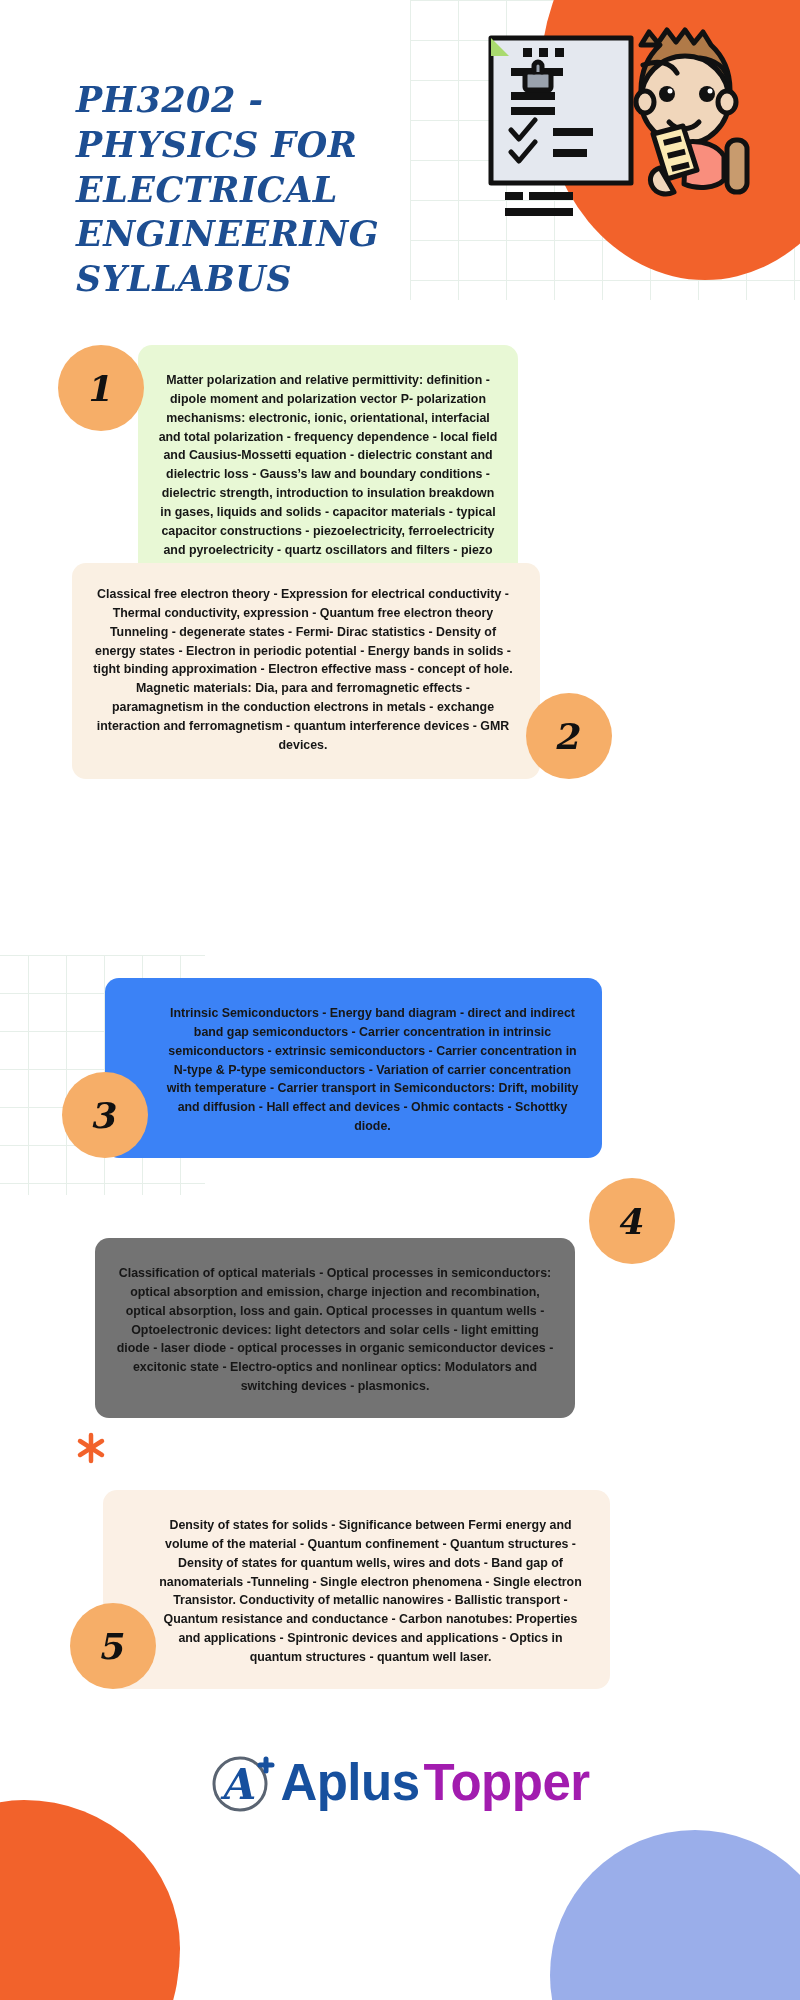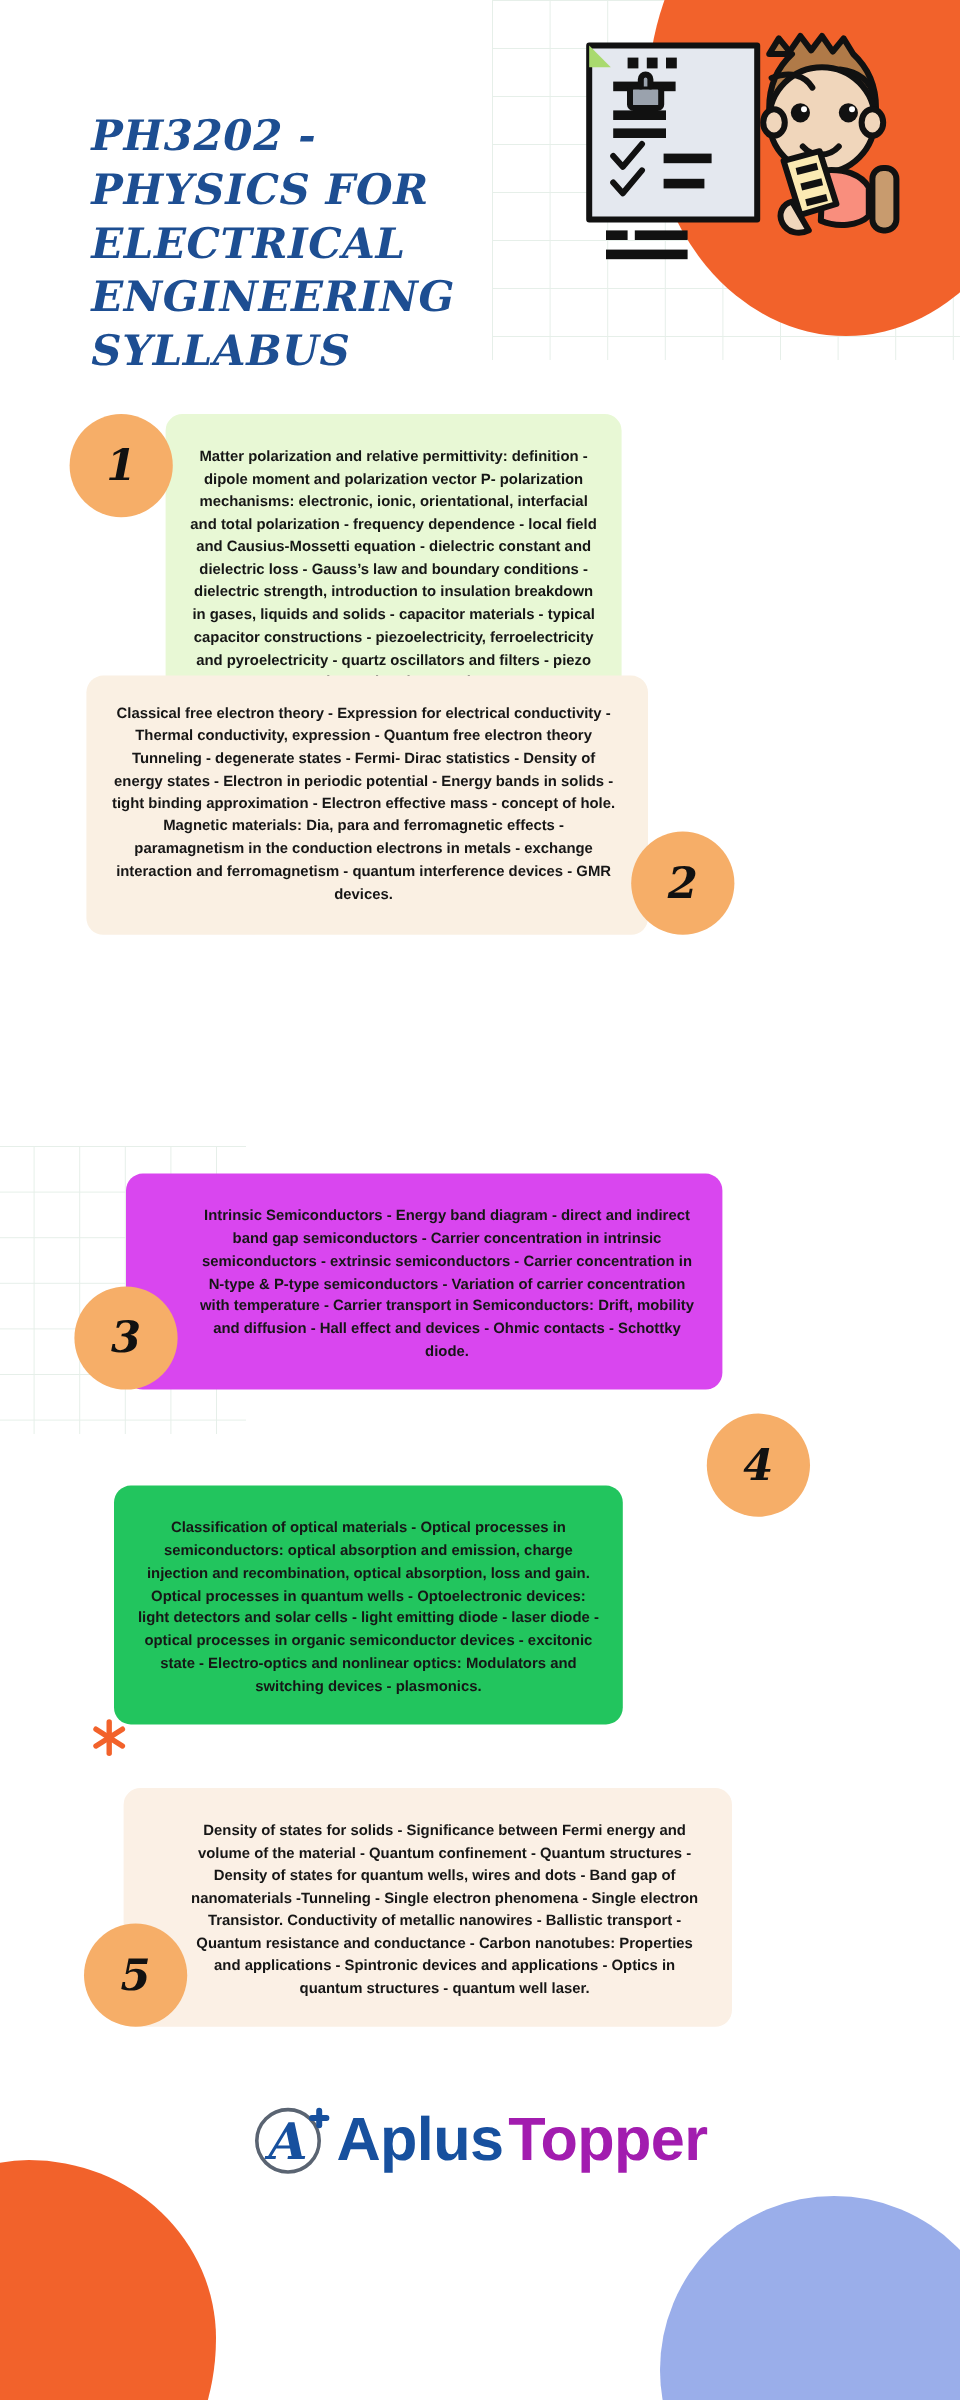--- a/index.html
+++ b/index.html
@@ -70,21 +70,21 @@
   .illus {
     position: absolute;
     left: 455px; top: 10px;
     width: 330px; height: 215px;
     z-index: 4;
   }
 
   
   .title {
     position: absolute;
-    left: 76px; top: 92px;
+    left: 76px; top: 78px;
     width: 380px;
     z-index: 5;
     color: #1d4e92;
     font-family: "DejaVu Serif", "Liberation Serif", serif;
     font-weight: 700;
     font-style: italic;
     font-size: 35px;
     line-height: 1.28;
     letter-spacing: 0.5px;
     text-transform: uppercase;
@@ -118,26 +118,26 @@
   #block-1 .panel { margin-left: 80px; width: 380px; background: #e8f8d5;
                     padding: 26px 18px 8px 18px; }
   #block-1 .circle { left: 0px; top: 0px; }
 
   #block-2 { left: 72px;  top: 563px; width: 540px; }
   #block-2 .panel { margin-right: 0px; width: 468px; background: #faf0e3;
                     padding: 22px 26px 24px 20px; }
   #block-2 .circle { right: 0px; bottom: 0px; }
 
   #block-3 { left: 62px;  top: 978px; width: 540px; }
-  #block-3 .panel { margin-left: 43px; width: 497px; background: #d946ef;
+  #block-3 .panel { margin-left: 43px; width: 497px; background: #3b82f6;
                     padding: 26px 22px 22px 60px; text-align: center; }
   #block-3 .circle { left: 0px; bottom: 0px; }
 
   #block-4 { left: 95px;  top: 1238px; width: 580px; }
-  #block-4 .panel { width: 424px; background: #22c55e;
+  #block-4 .panel { width: 480px; background: #737373;
                     padding: 26px 18px 22px 18px; }
   #block-4 .circle { right: 0px; top: -60px; }
 
   #block-5 { left: 70px;  top: 1478px; width: 540px; margin-top: 12px; }
   #block-5 .panel { margin-left: 33px; width: 507px; background: #fbf0e5;
                     padding: 26px 22px 22px 50px; }
   #block-5 .circle { left: 0px; bottom: 0px; }
 
   
   .logo {

